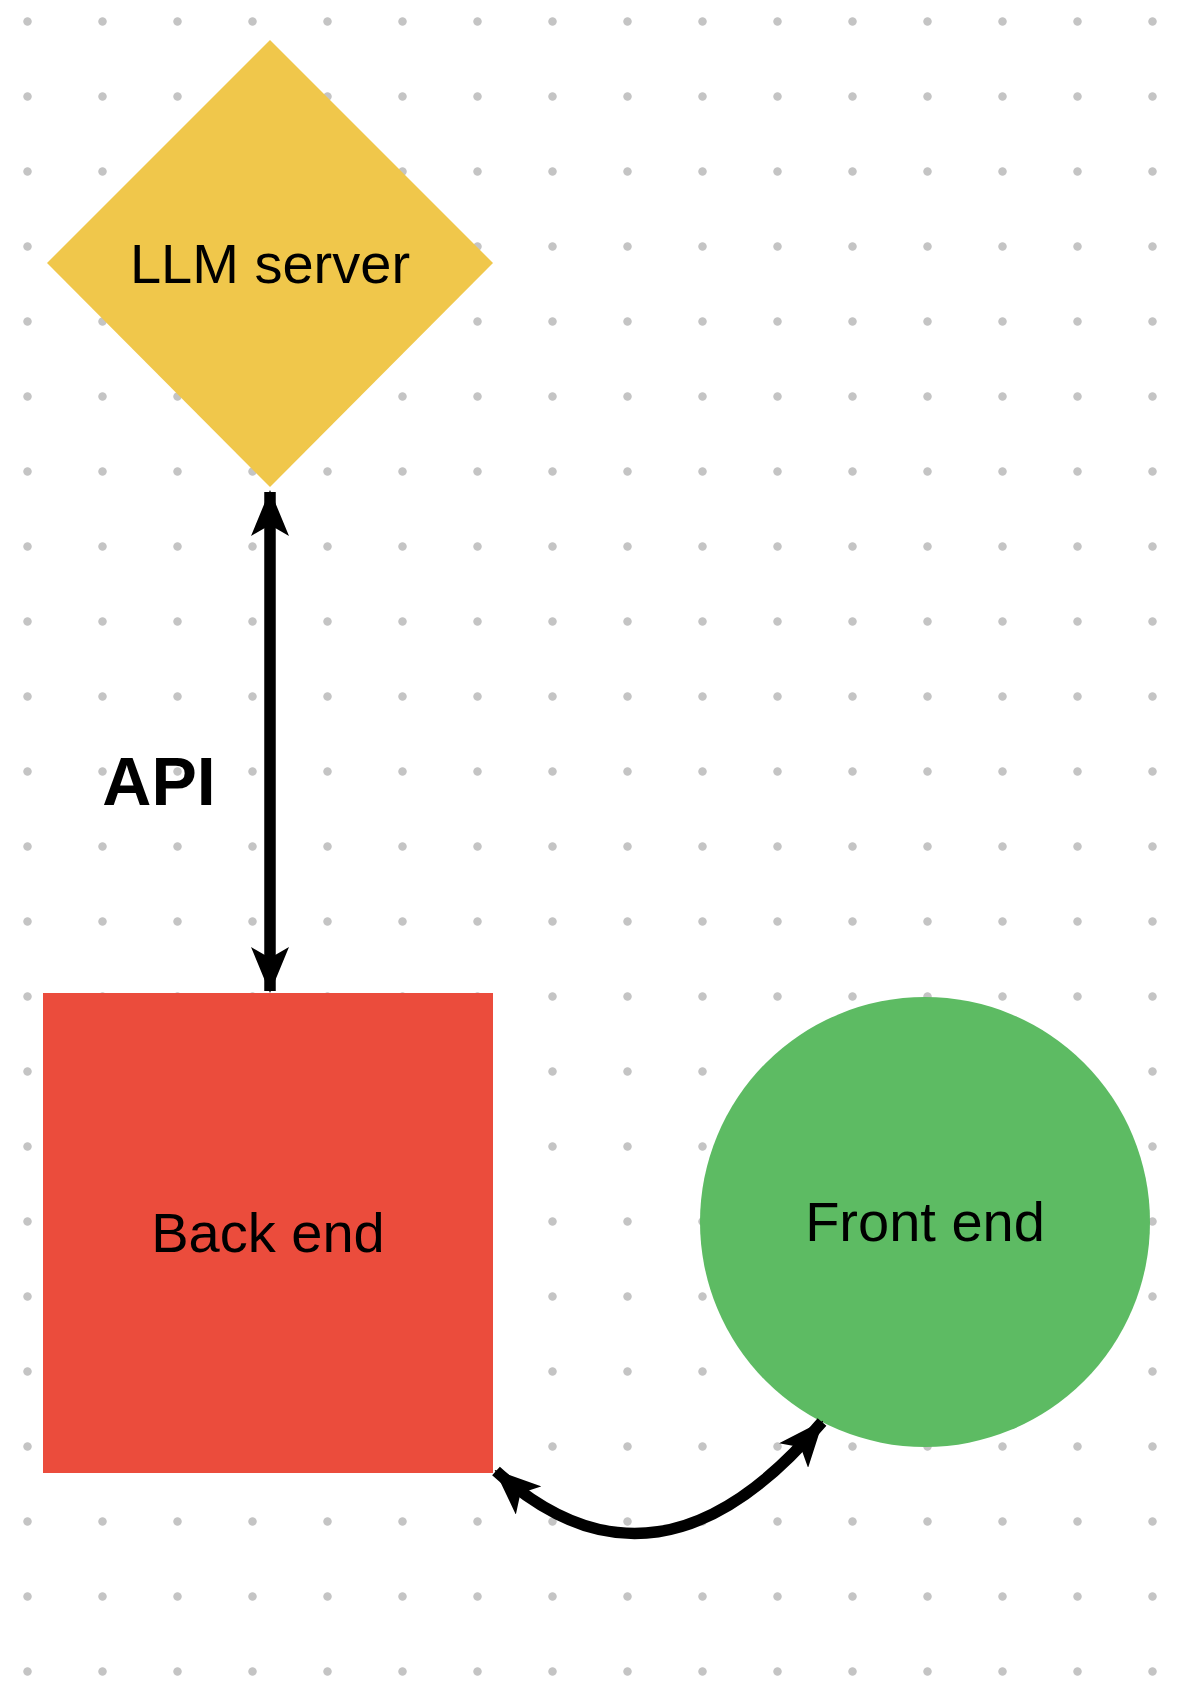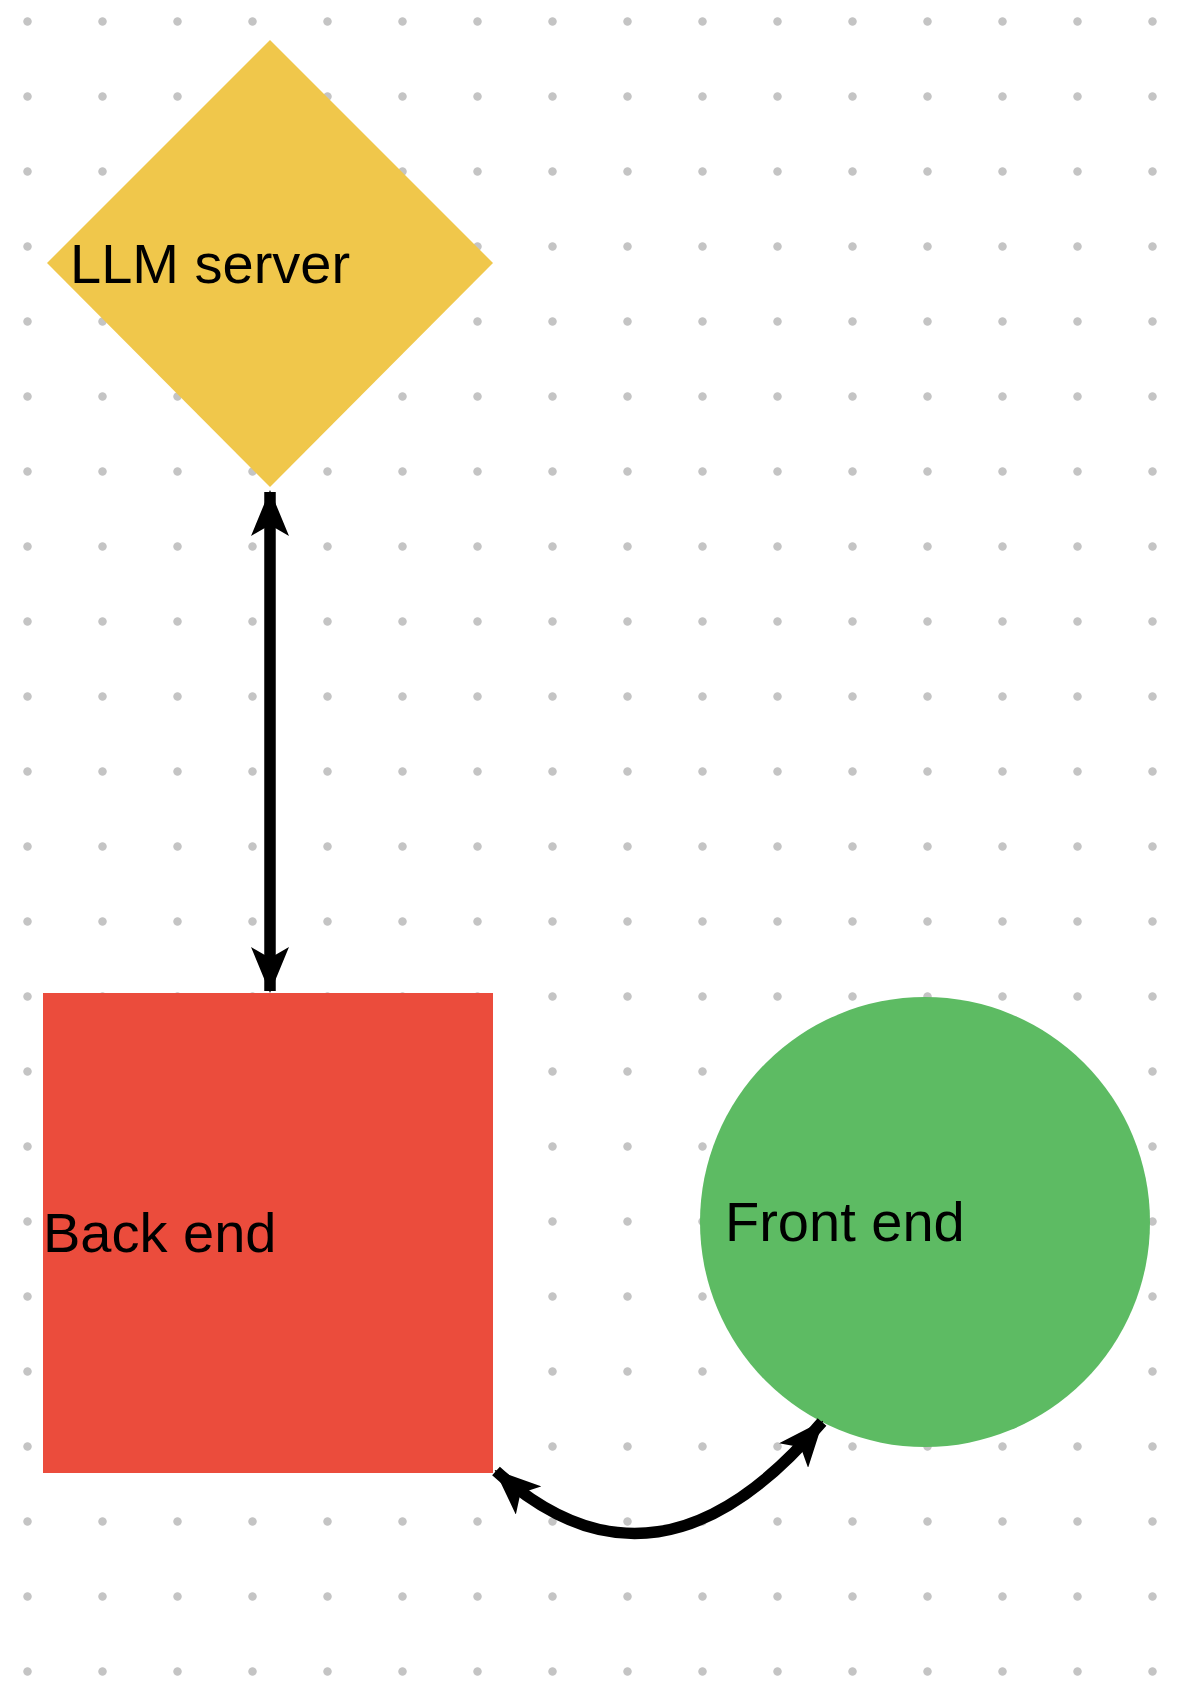--- a/index.html
+++ b/index.html
@@ -26,20 +26,21 @@
   .edge {
     fill: none;
     stroke-width: 11.5px;
   }
   .arrowhead-fill {
     fill: #000000;
   }
   .label {
     position: absolute;
     color: #000000;
+    text-align: center;
     white-space: nowrap;
   }
   .node-label {
     font-size: 56px;
     font-weight: 400;
     line-height: 60px;
   }
   .edge-label {
     font-size: 68px;
     font-weight: 700;
@@ -73,15 +74,16 @@
 
     <path class="edge" d="M496,1471 Q657,1617 822,1422" marker-start="url(#arrowhead)" marker-end="url(#arrowhead)" stroke="#000000"></path>
   </svg>
 
   <div class="label node-label llm-label">LLM server</div>
 
   <div class="label node-label front-label">Front end</div>
 
   <div class="label node-label back-label">Back end</div>
 
+  <div class="label edge-label api-label">API</div>
 
 
 </div>
 
 </body></html>

